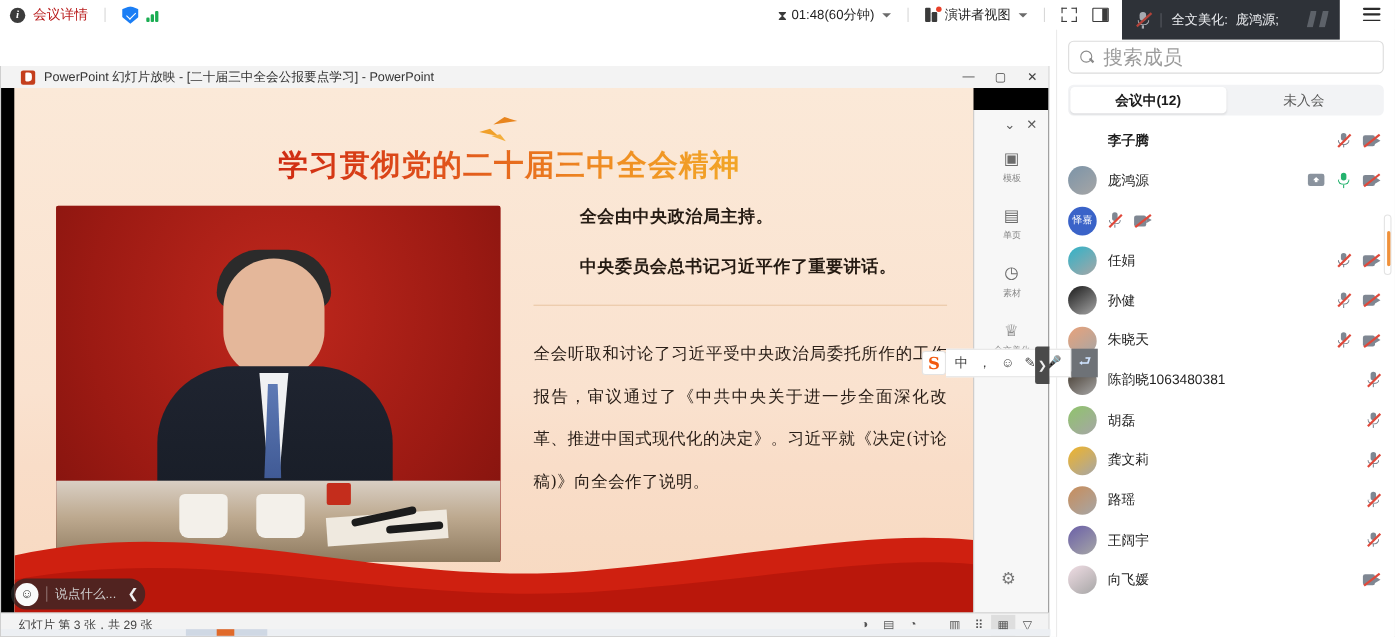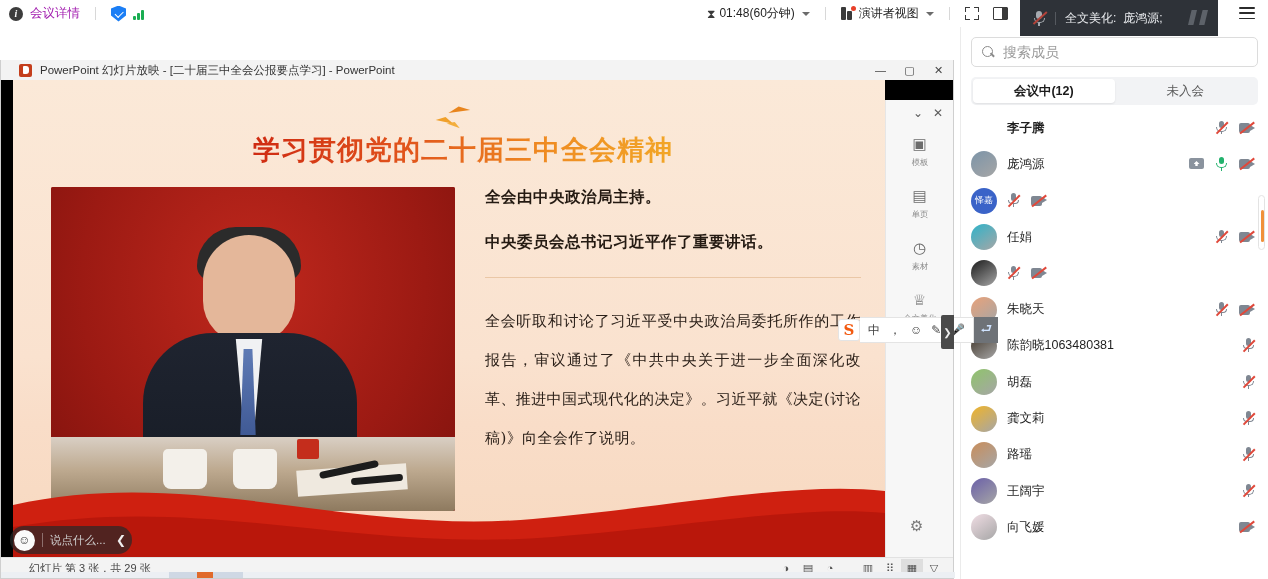--- a/index.html
+++ b/index.html
@@ -16,21 +16,21 @@
     position: absolute; left: 0; top: 0; width: 1268px; height: 27px;
     background: #fff; display: flex; align-items: center;
     font-size: 12px; color: #1f1f1f;
   }
   .mt-left { display: flex; align-items: center; gap: 7px; padding-left: 9px; }
   .info-dot {
     width: 14px; height: 14px; border-radius: 50%; background: #3c3c3c;
     color: #fff; font-size: 10px; line-height: 14px; text-align: center;
     font-family: "Liberation Serif", serif; font-style: italic; font-weight: bold;
   }
-  .mt-label { font-size: 12.5px; color: #a21caf; }
+  .mt-label { font-size: 12.5px; color: #b91c1c; }
   .vsep { width: 1px; height: 13px; background: #d8d8d8; margin: 0 8px; }
   .shield {
     width: 15px; height: 16px; background: #1b7ef5;
     clip-path: polygon(50% 0%, 100% 18%, 100% 62%, 50% 100%, 0% 62%, 0% 18%);
     position: relative;
   }
   .shield::after {
     content: ""; position: absolute; left: 3.5px; top: 5px;
     width: 7px; height: 3.5px; border-left: 1.6px solid #fff;
     border-bottom: 1.6px solid #fff; transform: rotate(-45deg);
@@ -92,21 +92,21 @@
   .search-box {
     display: flex; align-items: center; gap: 8px;
     height: 30px; border: 1px solid #dcdcdc; border-radius: 5px; padding: 0 10px;
     background: #fff;
   }
   .search-ico { width: 13px; height: 13px; position: relative; flex: none; }
   .search-ico::before { content:""; position:absolute; left:0; top:0; width:9px; height:9px;
     border: 1.5px solid #8a8a8a; border-radius: 50%; }
   .search-ico::after { content:""; position:absolute; left:8px; top:8.5px; width:5px; height:1.5px;
     background:#8a8a8a; transform: rotate(45deg); }
-  .search-input { border:0; outline:0; font-size: 14px; color:#14532d; flex:1; background:transparent;
+  .search-input { border:0; outline:0; font-size: 18px; color:#14532d; flex:1; background:transparent;
                   font-family: inherit; }
   .search-input::placeholder { color: #9b9b9b; }
 
   .tabs { display: flex; margin: 10px 10px 0 10px; background: #f2f3f5; border-radius: 5px; padding: 2px; height: 28px; }
   .tab { flex: 1; display: flex; align-items: center; justify-content: center;
          font-size: 12.5px; color: #5a5a5a; border-radius: 4px; }
   .tab.active { background: #fff; color: #1b1b1b; font-weight: bold; box-shadow: 0 1px 2px rgba(0,0,0,.08); }
 
   .plist { position: absolute; left: 0; top: 83px; width: 308px; height: 469px; overflow: hidden; }
   .prow { display: flex; align-items: center; height: 36.3px; padding: 0 14px 0 10px; }
@@ -195,21 +195,21 @@
                 clip-path: polygon(30% 0, 70% 0, 85% 100%, 15% 100%); }
   .photo .cup1 { position:absolute; left: 112px; bottom: 22px; width: 44px; height: 40px; background:#f3f0ea; border-radius: 5px 5px 8px 8px;}
   .photo .cup2 { position:absolute; left: 182px; bottom: 22px; width: 44px; height: 40px; background:#f3f0ea; border-radius: 5px 5px 8px 8px;}
   .photo .badge { position:absolute; left: 246px; top: 252px; width: 22px; height: 20px; background:#c42d1c; border-radius:2px;}
   .photo .mic1 { position:absolute; left: 268px; bottom: 38px; width: 60px; height: 7px; background:#1c1c1c; border-radius:4px; transform: rotate(-12deg);}
   .photo .mic2 { position:absolute; left: 300px; bottom: 28px; width: 52px; height: 7px; background:#1c1c1c; border-radius:4px; transform: rotate(-5deg);}
   .photo .paper { position:absolute; left: 246px; bottom: 18px; width: 110px; height: 26px; background:#efe9df; transform: rotate(-4deg); }
 
   .texts { flex: 1; padding-right: 24px; }
   .t-line { font-family: "DejaVu Serif", "Liberation Serif", serif;
-            font-size: 15.5px; font-weight: bold; color: #241a12; margin-bottom: 24px; letter-spacing: .5px; }
+            font-size: 15.5px; font-weight: bold; color: #241a12; margin-bottom: 24px; letter-spacing: .5px; margin-left: 42px; }
   .divider { height: 1px; background: #eac7a6; margin: 14px 0 24px 0; }
   .para { font-family: "DejaVu Serif", "Liberation Serif", serif;
           font-size: 15px; color: #2b2019; line-height: 39px; text-align: justify; letter-spacing: .4px; }
 
   .wave { position: absolute; left: 0; bottom: 0; width: 100%; height: 100px; overflow: hidden; }
   .wave svg { display: block; width: 100%; height: 100px; }
 
   
   .ppt-rail { position: absolute; right: 0; top: 20px; width: 68px; height: 477px;
               background: #f7f7f7; border-left: 1px solid #e6e6e6; }
@@ -217,21 +217,21 @@
   .rail-items { margin-top: 14px; display: flex; flex-direction: column; align-items: center; gap: 17px; }
   .rail-item { display:flex; flex-direction: column; align-items: center; gap: 3px; }
   .rail-glyph { width: 19px; height: 19px; color: #6c6c6c; display:flex; align-items:center; justify-content:center; font-size: 15px; }
   .rail-label { font-size: 9px; color: #8a8a8a; white-space: nowrap; transform: scale(.92); }
   .rail-gear { position: absolute; left: 24px; bottom: 42px; font-size: 15px; color: #777; }
 
   
   .ppt-status { position: absolute; left: 0; bottom: 0; width: 952px; height: 21px;
                 background: #f3f3f3; border-top: 1px solid #e2e2e2; display: flex; align-items: center;
                 font-size: 11px; color: #444; }
-  .status-left { padding-left: 16px; margin-left: 12px; }
+  .status-left { padding-left: 16px; }
   .status-icons { position: absolute; right: 8px; display: flex; align-items: center; gap: 0; }
   .sico { width: 22px; height: 19px; display:flex; align-items:center; justify-content:center; font-size: 11px; color:#555; }
   .sico.sel { background: #dedede; }
 
   
   .chatbar { position: absolute; left: 10px; top: 526px; width: 122px; height: 28px;
              background: rgba(40,40,40,.72); border-radius: 14px; display: flex; align-items: center; z-index: 30; }
   .chat-emoji { width: 21px; height: 21px; border-radius: 50%; background: #fafafa; margin-left: 4px;
                 display:flex; align-items:center; justify-content:center; font-size: 12px; color: #333; }
   .chat-sep { width: 1px; height: 14px; background: rgba(255,255,255,.35); margin: 0 7px; }
@@ -418,20 +418,23 @@
             </span>
             <span class="ico-cam">
               <span class="box"></span>
               <span class="tri"></span>
               <span class="sl"></span>
             </span>
           </div>
         </div>
         <div class="prow">
           <div class="avatar" style="background: linear-gradient(145deg, rgb(26, 26, 26) 0%, rgba(0, 0, 0, 0.35) 100%);"></div>
+          <div class="pname-wrap">
+            <div class="pname">孙健</div>
+          </div>
           <div class="picons">
             <span class="ico-mic">
               <span class="b"></span>
               <span class="a"></span>
               <span class="s"></span>
               <span class="sl"></span>
             </span>
             <span class="ico-cam">
               <span class="box"></span>
               <span class="tri"></span>

